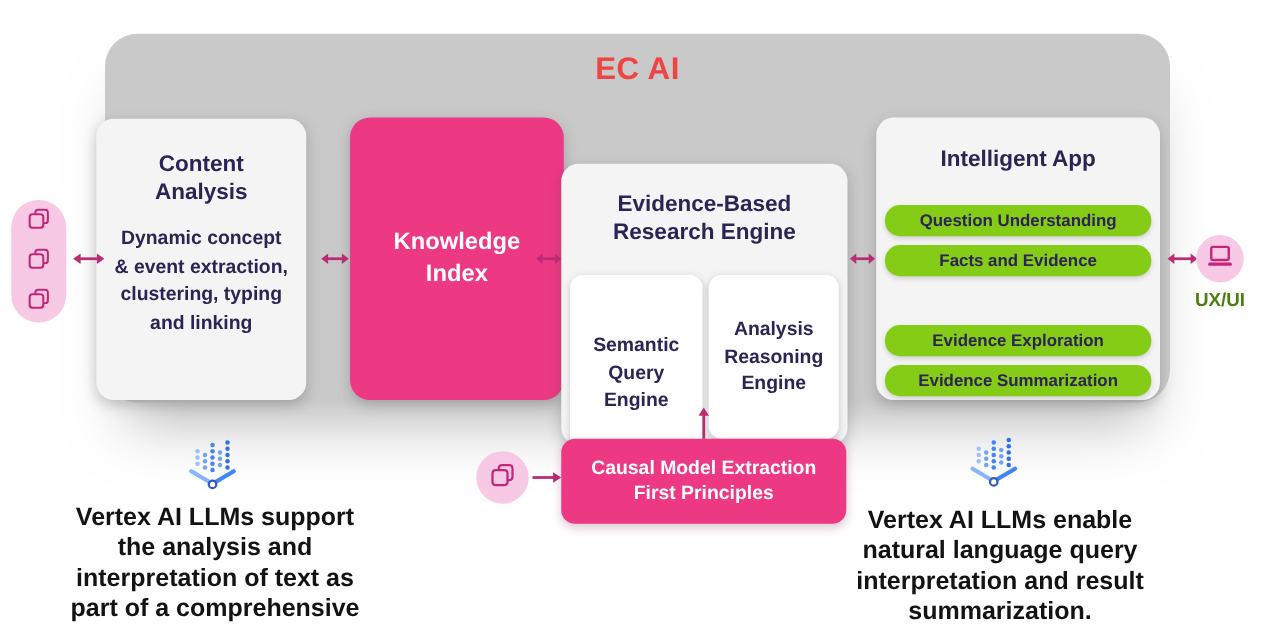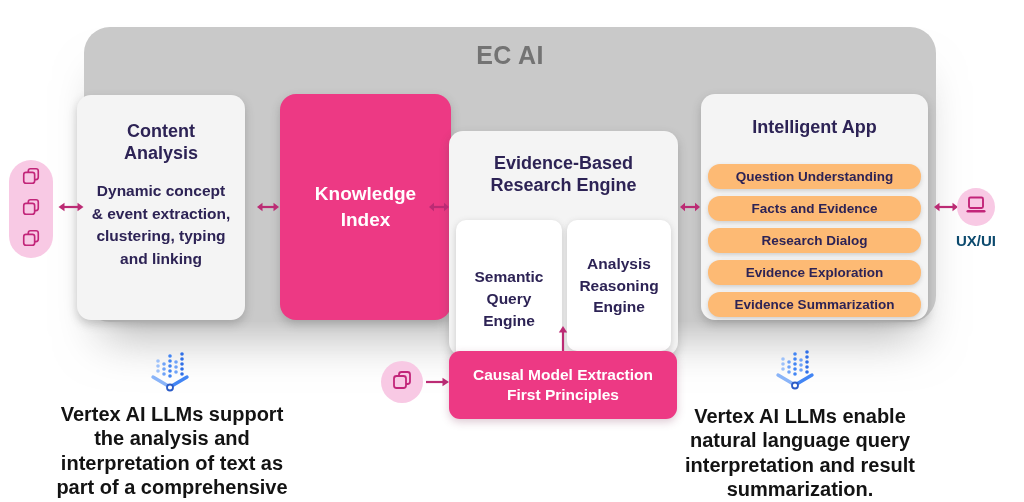--- a/index.html
+++ b/index.html
@@ -9,21 +9,21 @@
   }
   .abs{position:absolute;}
   
   .panel{
     position:absolute;left:84px;top:27px;width:852px;height:295px;
     background:#c9c9c9;border-radius:26px;
     box-shadow:0 34px 46px -18px rgba(130,130,130,.55);
   }
   .ec-title{
     position:absolute;left:84px;top:41px;width:852px;text-align:center;
-    font-size:25px;font-weight:700;color:#737373;letter-spacing:.4px;
+    font-size:25px;font-weight:700;color:#ef4444;letter-spacing:.4px;
   }
   
   .gbox{
     position:absolute;background:#f4f4f4;border-radius:14px;
     box-shadow:0 4px 10px rgba(70,70,70,.28);
   }
   .pinkbox{
     position:absolute;background:#ed3984;border-radius:16px;
     box-shadow:0 4px 10px rgba(70,70,70,.28);
     display:flex;align-items:center;justify-content:center;
@@ -42,38 +42,38 @@
   }
   .whitebox{
     position:absolute;background:#ffffff;border-radius:10px;
     box-shadow:0 2px 6px rgba(80,80,80,.25);
     display:flex;align-items:center;justify-content:center;
   }
   .engine-label{
     font-weight:600;color:#2d2355;font-size:15.5px;text-align:center;line-height:1.4;
   }
   .pill{
-    position:absolute;left:7px;width:213px;height:25px;background:#fdba74;
+    position:absolute;left:7px;width:213px;height:25px;background:#84cc16;
     border-radius:12px;box-shadow:0 2px 4px rgba(80,80,80,.22);
     display:flex;align-items:center;justify-content:center;
     font-weight:600;color:#2d2355;font-size:13.5px;
   }
   
   .pink-pill{
     position:absolute;left:9px;top:160px;width:44px;height:98px;border-radius:22px;
     background:#f8c9e4;display:flex;flex-direction:column;align-items:center;
     justify-content:center;gap:7px;
   }
   .pink-circle{
     position:absolute;border-radius:50%;background:#f8c9e4;
     display:flex;align-items:center;justify-content:center;
   }
   .ux-label{
     position:absolute;left:946px;top:232px;width:60px;text-align:center;
-    font-size:15px;font-weight:700;color:#0c4a6e;
+    font-size:15px;font-weight:700;color:#4d7c0f;
   }
   
   .causal{
     position:absolute;left:449px;top:351px;width:228px;height:68px;
     background:#ed3984;border-radius:11px;
     display:flex;flex-direction:column;align-items:center;justify-content:center;
     box-shadow:0 3px 8px rgba(120,40,80,.25);
   }
   .causal div{color:#ffffff;font-weight:700;font-size:15.5px;line-height:1.3;}
   
@@ -107,21 +107,20 @@
     </div>
     <div class="whitebox" style="left:118px;top:89px;width:104px;height:131px;">
       <div class="engine-label" style="width:92px;">Analysis Reasoning Engine</div>
     </div>
   </div>
 
   <div class="gbox" style="left:701px;top:94px;width:227px;height:226px;">
     <div class="box-title" style="width:160px;margin-top:23px;">Intelligent App</div>
     <div class="pill" style="top:70px;">Question Understanding</div>
     <div class="pill" style="top:102px;">Facts and Evidence</div>
-    <div class="pill" style="top:134px;">Research Dialog</div>
     <div class="pill" style="top:166px;">Evidence Exploration</div>
     <div class="pill" style="top:198px;">Evidence Summarization</div>
   </div>
 
   <div class="pink-pill">
     <span>
       <svg width="20" height="20" viewBox="0 0 22 22">
           <rect x="8" y="3" width="11" height="12" rx="2.5" fill="none" stroke="#c22579" stroke-width="1.8"></rect>
           <rect x="3" y="7" width="12" height="12" rx="2.5" fill="#f8c9e4" stroke="#c22579" stroke-width="1.8"></rect>
         </svg>

